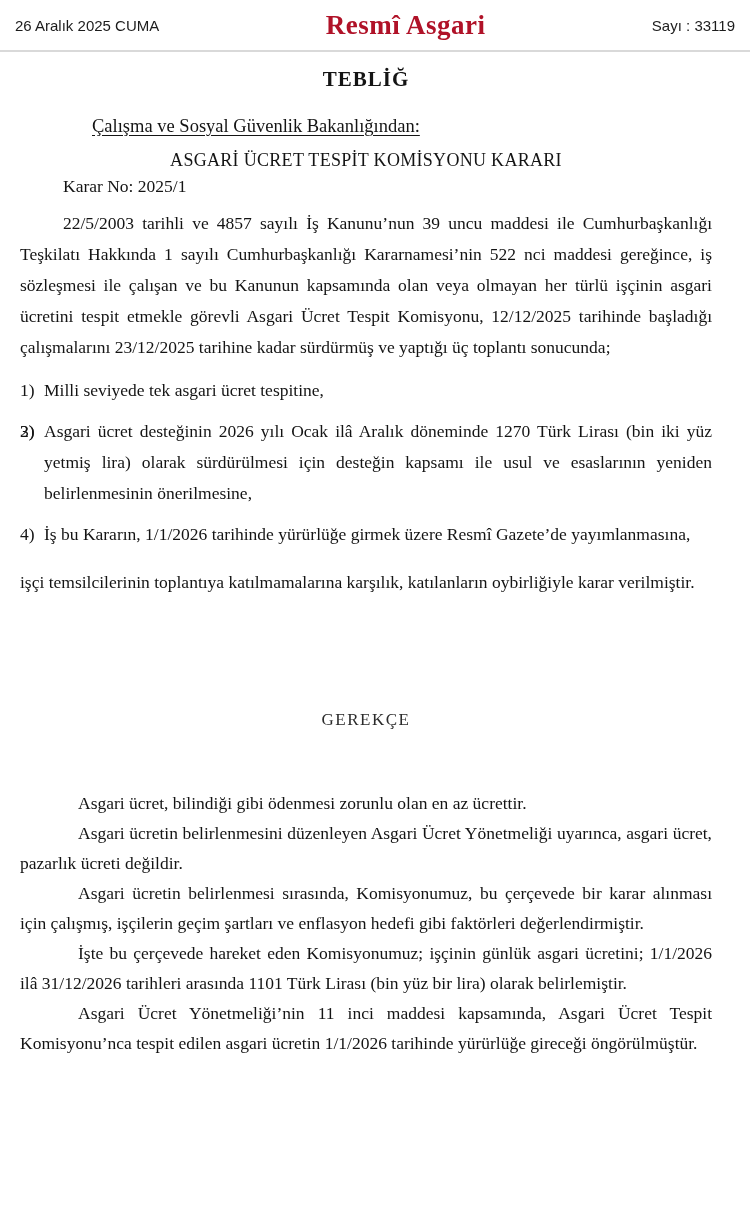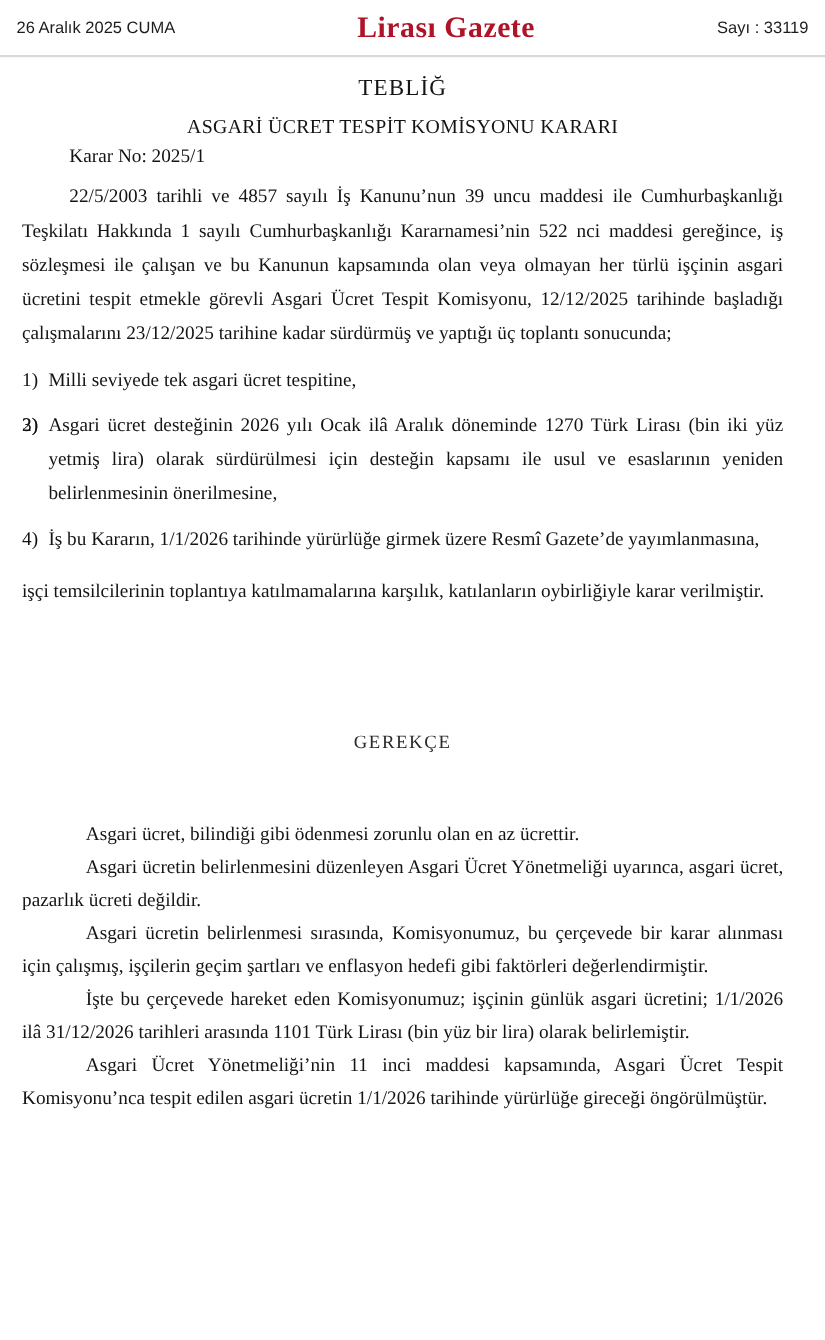--- a/index.html
+++ b/index.html
@@ -41,21 +41,21 @@
     white-space: nowrap;
   }
 
   
   .content {
     padding: 0 38px 0 20px;
   }
 
   .section-heading {
     text-align: center;
-    font-weight: normal;
+    font-weight: bold;
     font-size: 21px;
     letter-spacing: 1px;
     margin-top: 15px;
   }
 
   .ministry-line {
     margin-top: 24px;
     margin-left: 72px;
     font-size: 18.5px;
     text-decoration: underline;
@@ -123,28 +123,29 @@
     text-align: justify;
     text-indent: 58px;
     margin-top: 0;
   }
 </style>
 </head>
 <body>
 
 <div class="masthead">
   <span class="date">26 Aralık 2025 CUMA</span>
-  <span class="gazette-title">Lirası Gazete</span>
+  <span class="gazette-title">Resmî Asgari</span>
   <span class="issue">Sayı : 33119</span>
 </div>
 
 <div class="content">
 
   <div class="section-heading">TEBLİĞ</div>
 
+  <div class="ministry-line">Çalışma ve Sosyal Güvenlik Bakanlığından:</div>
 
   <div class="decision-title">ASGARİ ÜCRET TESPİT KOMİSYONU KARARI</div>
 
   <div class="meta-line second">Karar No: 2025/1</div>
 
   <div class="para intro-para">22/5/2003 tarihli ve 4857 sayılı İş Kanunu’nun 39 uncu maddesi ile Cumhurbaşkanlığı Teşkilatı Hakkında 1 sayılı Cumhurbaşkanlığı Kararnamesi’nin 522 nci maddesi gereğince, iş sözleşmesi ile çalışan ve bu Kanunun kapsamında olan veya olmayan her türlü işçinin asgari ücretini tespit etmekle görevli Asgari Ücret Tespit Komisyonu, 12/12/2025 tarihinde başladığı çalışmalarını 23/12/2025 tarihine kadar sürdürmüş ve yaptığı üç toplantı sonucunda;</div>
 
   <div class="decision-list">
     <div class="list-item">
       <span class="list-num">1)</span>

